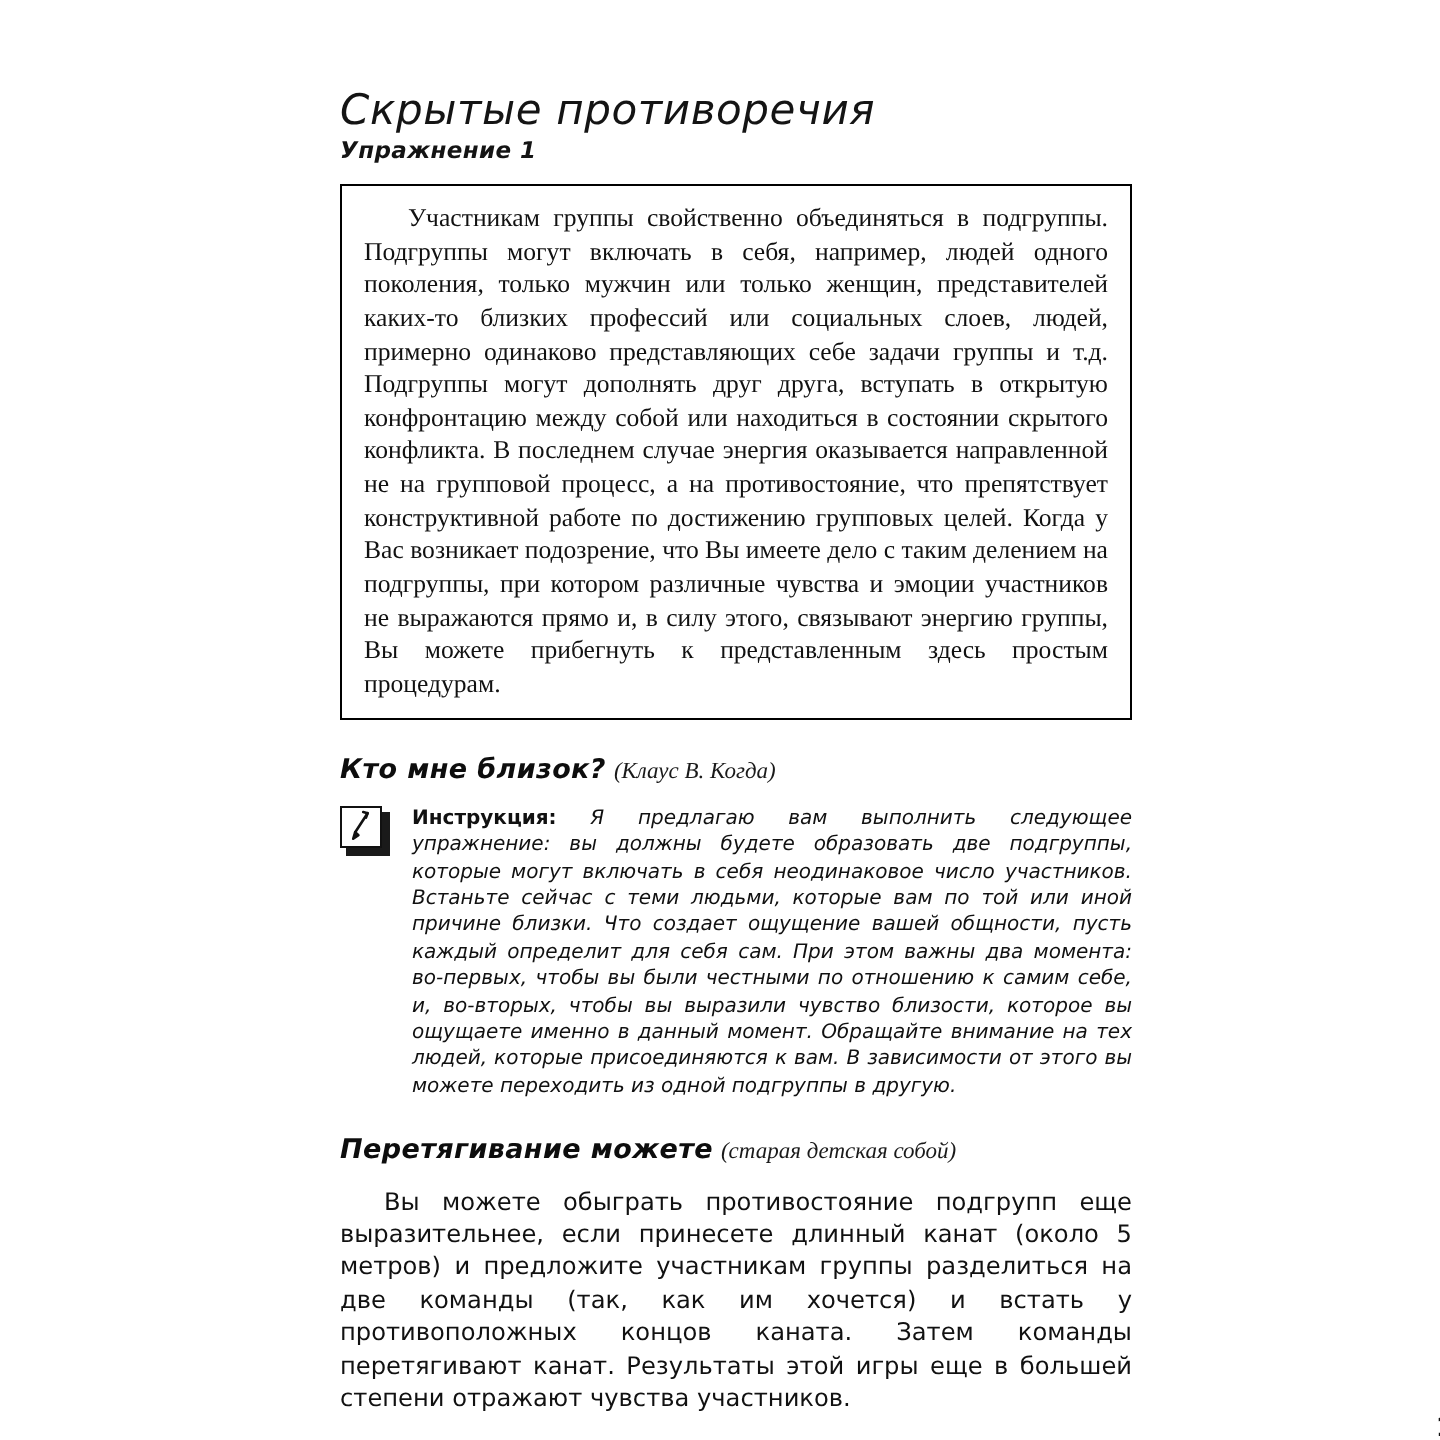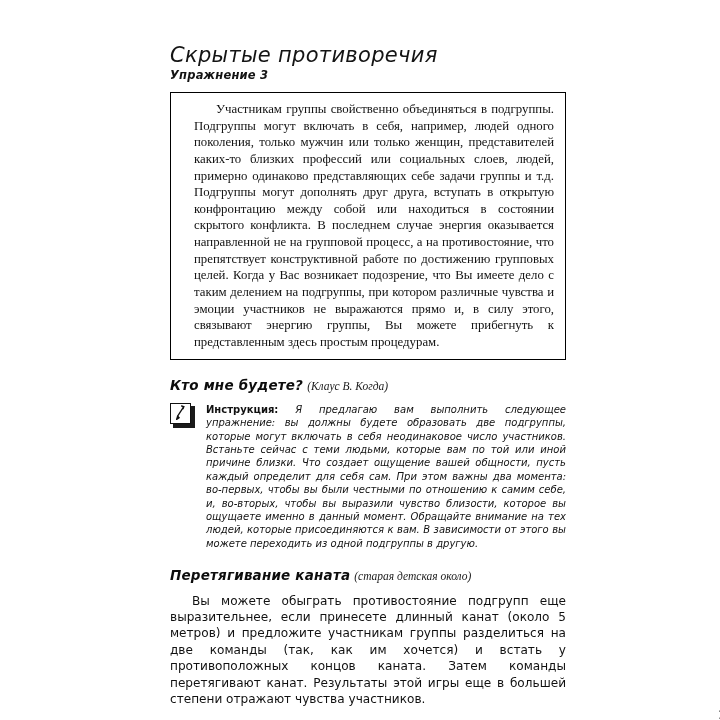--- a/index.html
+++ b/index.html
@@ -48,21 +48,21 @@
     font-weight: 700;
     font-size: 11.5px;
     letter-spacing: 0.2px;
     margin: 0 0 10px 0;
     color: #141414;
   }
 
   
   .intro-box {
     border: 1.2px solid #000000;
-    padding: 8px 11px 9px 23px;
+    padding: 8px 11px 9px 11px;
     margin: 0 0 16px 0;
     box-sizing: border-box;
     width: 396px;
   }
   .intro-box p {
     margin: 0;
     font-family: "Liberation Serif", "DejaVu Serif", serif;
     font-size: 12.8px;
     line-height: 1.30;
     text-align: justify;
@@ -175,47 +175,47 @@
 </style>
 </head>
 <body>
 
 <div class="page">
 
   <div class="content">
 
     <h1 class="chapter-title">Скрытые противоречия</h1>
 
-    <div class="exercise-label">Упражнение 3</div>
+    <div class="exercise-label">Упражнение 1</div>
 
     <div class="intro-box">
       <p>Участникам группы свойственно объединяться в подгруппы. Подгруппы могут включать в себя, например, людей одного поколения, только мужчин или только женщин, представителей каких-то близких профессий или социальных слоев, людей, примерно одинаково представляющих себе задачи группы и т.д. Подгруппы могут дополнять друг друга, вступать в открытую конфронтацию между собой или находиться в состоянии скрытого конфликта. В последнем случае энергия оказывается направленной не на групповой процесс, а на противостояние, что препятствует конструктивной работе по достижению групповых целей. Когда у Вас возникает подозрение, что Вы имеете дело с таким делением на подгруппы, при котором различные чувства и эмоции участников не выражаются прямо и, в силу этого, связывают энергию группы, Вы можете прибегнуть к представленным здесь простым процедурам.</p>
     </div>
 
     <div class="section-head">
-      <span class="name">Кто мне будете?</span><span class="attrib">(Клаус В. Когда)</span>
+      <span class="name">Кто мне близок?</span><span class="attrib">(Клаус В. Когда)</span>
     </div>
 
     <div class="instruction-wrap icon-row">
       <span class="doc-icon">
         <span class="shadow"></span>
         <span class="face"></span>
         <svg class="glyph" viewBox="0 0 21 21" xmlns="http://www.w3.org/2000/svg">
           <g fill="none" stroke="#111111" stroke-width="1.3" stroke-linecap="round" stroke-linejoin="round">
             <path d="M13.8 3.6 L7.6 13.1"></path>
             <path d="M11.6 3.0 L13.8 3.6 L13.0 5.8"></path>
             <path d="M7.6 13.1 L6.6 16.4 L9.2 14.6 Z" fill="#111111"></path>
           </g>
         </svg>
       </span>
       <p class="instruction"><span class="lead">Инструкция:</span> <span>Я предлагаю вам выполнить следующее упражнение: вы должны будете образовать две подгруппы, которые могут включать в себя неодинаковое число участников. Встаньте сейчас с теми людьми, которые вам по той или иной причине близки. Что создает ощущение вашей общности, пусть каждый определит для себя сам. При этом важны два момента: во-первых, чтобы вы были честными по отношению к самим себе, и, во-вторых, чтобы вы выразили чувство близости, которое вы ощущаете именно в данный момент. Обращайте внимание на тех людей, которые присоединяются к вам. В зависимости от этого вы можете переходить из одной подгруппы в другую.</span></p>
     </div>
 
     <div class="section-head">
-      <span class="name">Перетягивание каната</span><span class="attrib">(старая детская около)</span>
+      <span class="name">Перетягивание можете</span><span class="attrib">(старая детская собой)</span>
     </div>
 
     <p class="body-para">Вы можете обыграть противостояние подгрупп еще выразительнее, если принесете длинный канат (около 5 метров) и предложите участникам группы разделиться на две команды (так, как им хочется) и встать у противоположных концов каната. Затем команды перетягивают канат. Результаты этой игры еще в большей степени отражают чувства участников.</p>
 
     <div class="folio">15</div>
 
   </div>
 </div>
 
 </body></html>

